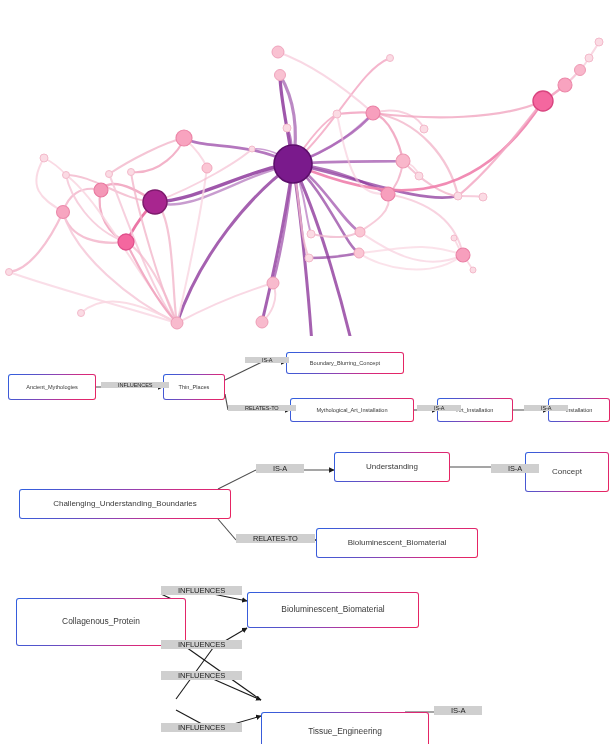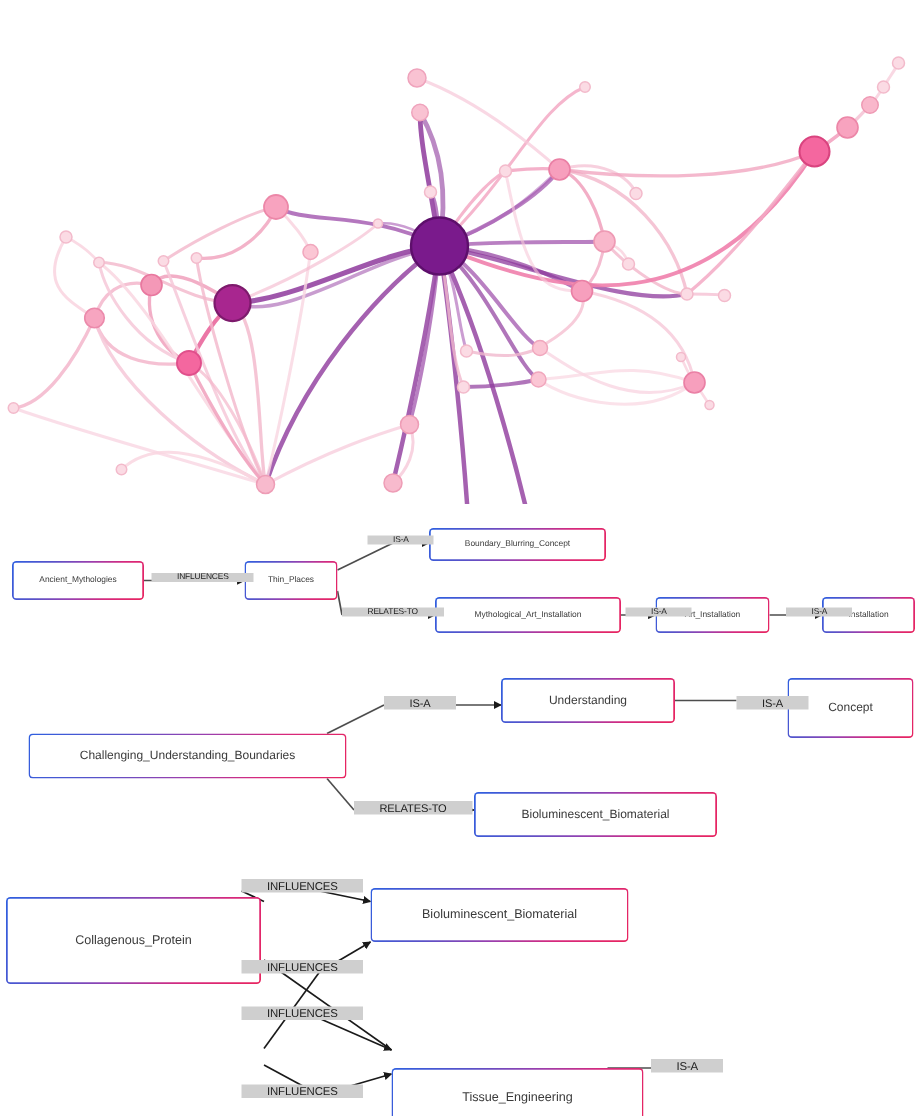--- a/index.html
+++ b/index.html
@@ -244,21 +244,21 @@
 
   <div class="node-box" style="left:19px;top:489px;width:212px;height:30px;font-size:8px">Challenging_Understanding_Boundaries</div>
   <div class="node-box" style="left:334px;top:452px;width:116px;height:30px;font-size:8px">Understanding</div>
   <div class="node-box" style="left:525px;top:452px;width:84px;height:40px;font-size:8px">Concept</div>
   <div class="node-box" style="left:316px;top:528px;width:162px;height:30px;font-size:8px">Bioluminescent_Biomaterial</div>
 
   <div class="edge-label" style="left:256px;top:464px;font-size:7.4px">IS-A</div>
   <div class="edge-label" style="left:491px;top:464px;font-size:7.4px">IS-A</div>
   <div class="edge-label" style="left:236px;top:534px;font-size:7.4px">RELATES-TO</div>
 
-  <div class="node-box" style="left:4px;top:598px;width:170px;height:58px;font-size:8.4px">Collagenous_Protein</div>
+  <div class="node-box" style="left:16px;top:598px;width:170px;height:48px;font-size:8.4px">Collagenous_Protein</div>
   <div class="node-box" style="left:247px;top:592px;width:172px;height:36px;font-size:8.4px">Bioluminescent_Biomaterial</div>
   <div class="node-box" style="left:261px;top:712px;width:168px;height:40px;font-size:8.4px">Tissue_Engineering</div>
 
   <div class="edge-label" style="left:161px;top:586px;font-size:7.6px">INFLUENCES</div>
   <div class="edge-label" style="left:161px;top:640px;font-size:7.6px">INFLUENCES</div>
   <div class="edge-label" style="left:161px;top:671px;font-size:7.6px">INFLUENCES</div>
   <div class="edge-label" style="left:161px;top:723px;font-size:7.6px">INFLUENCES</div>
   <div class="edge-label" style="left:434px;top:706px;font-size:7.6px">IS-A</div>
 
 </div>

